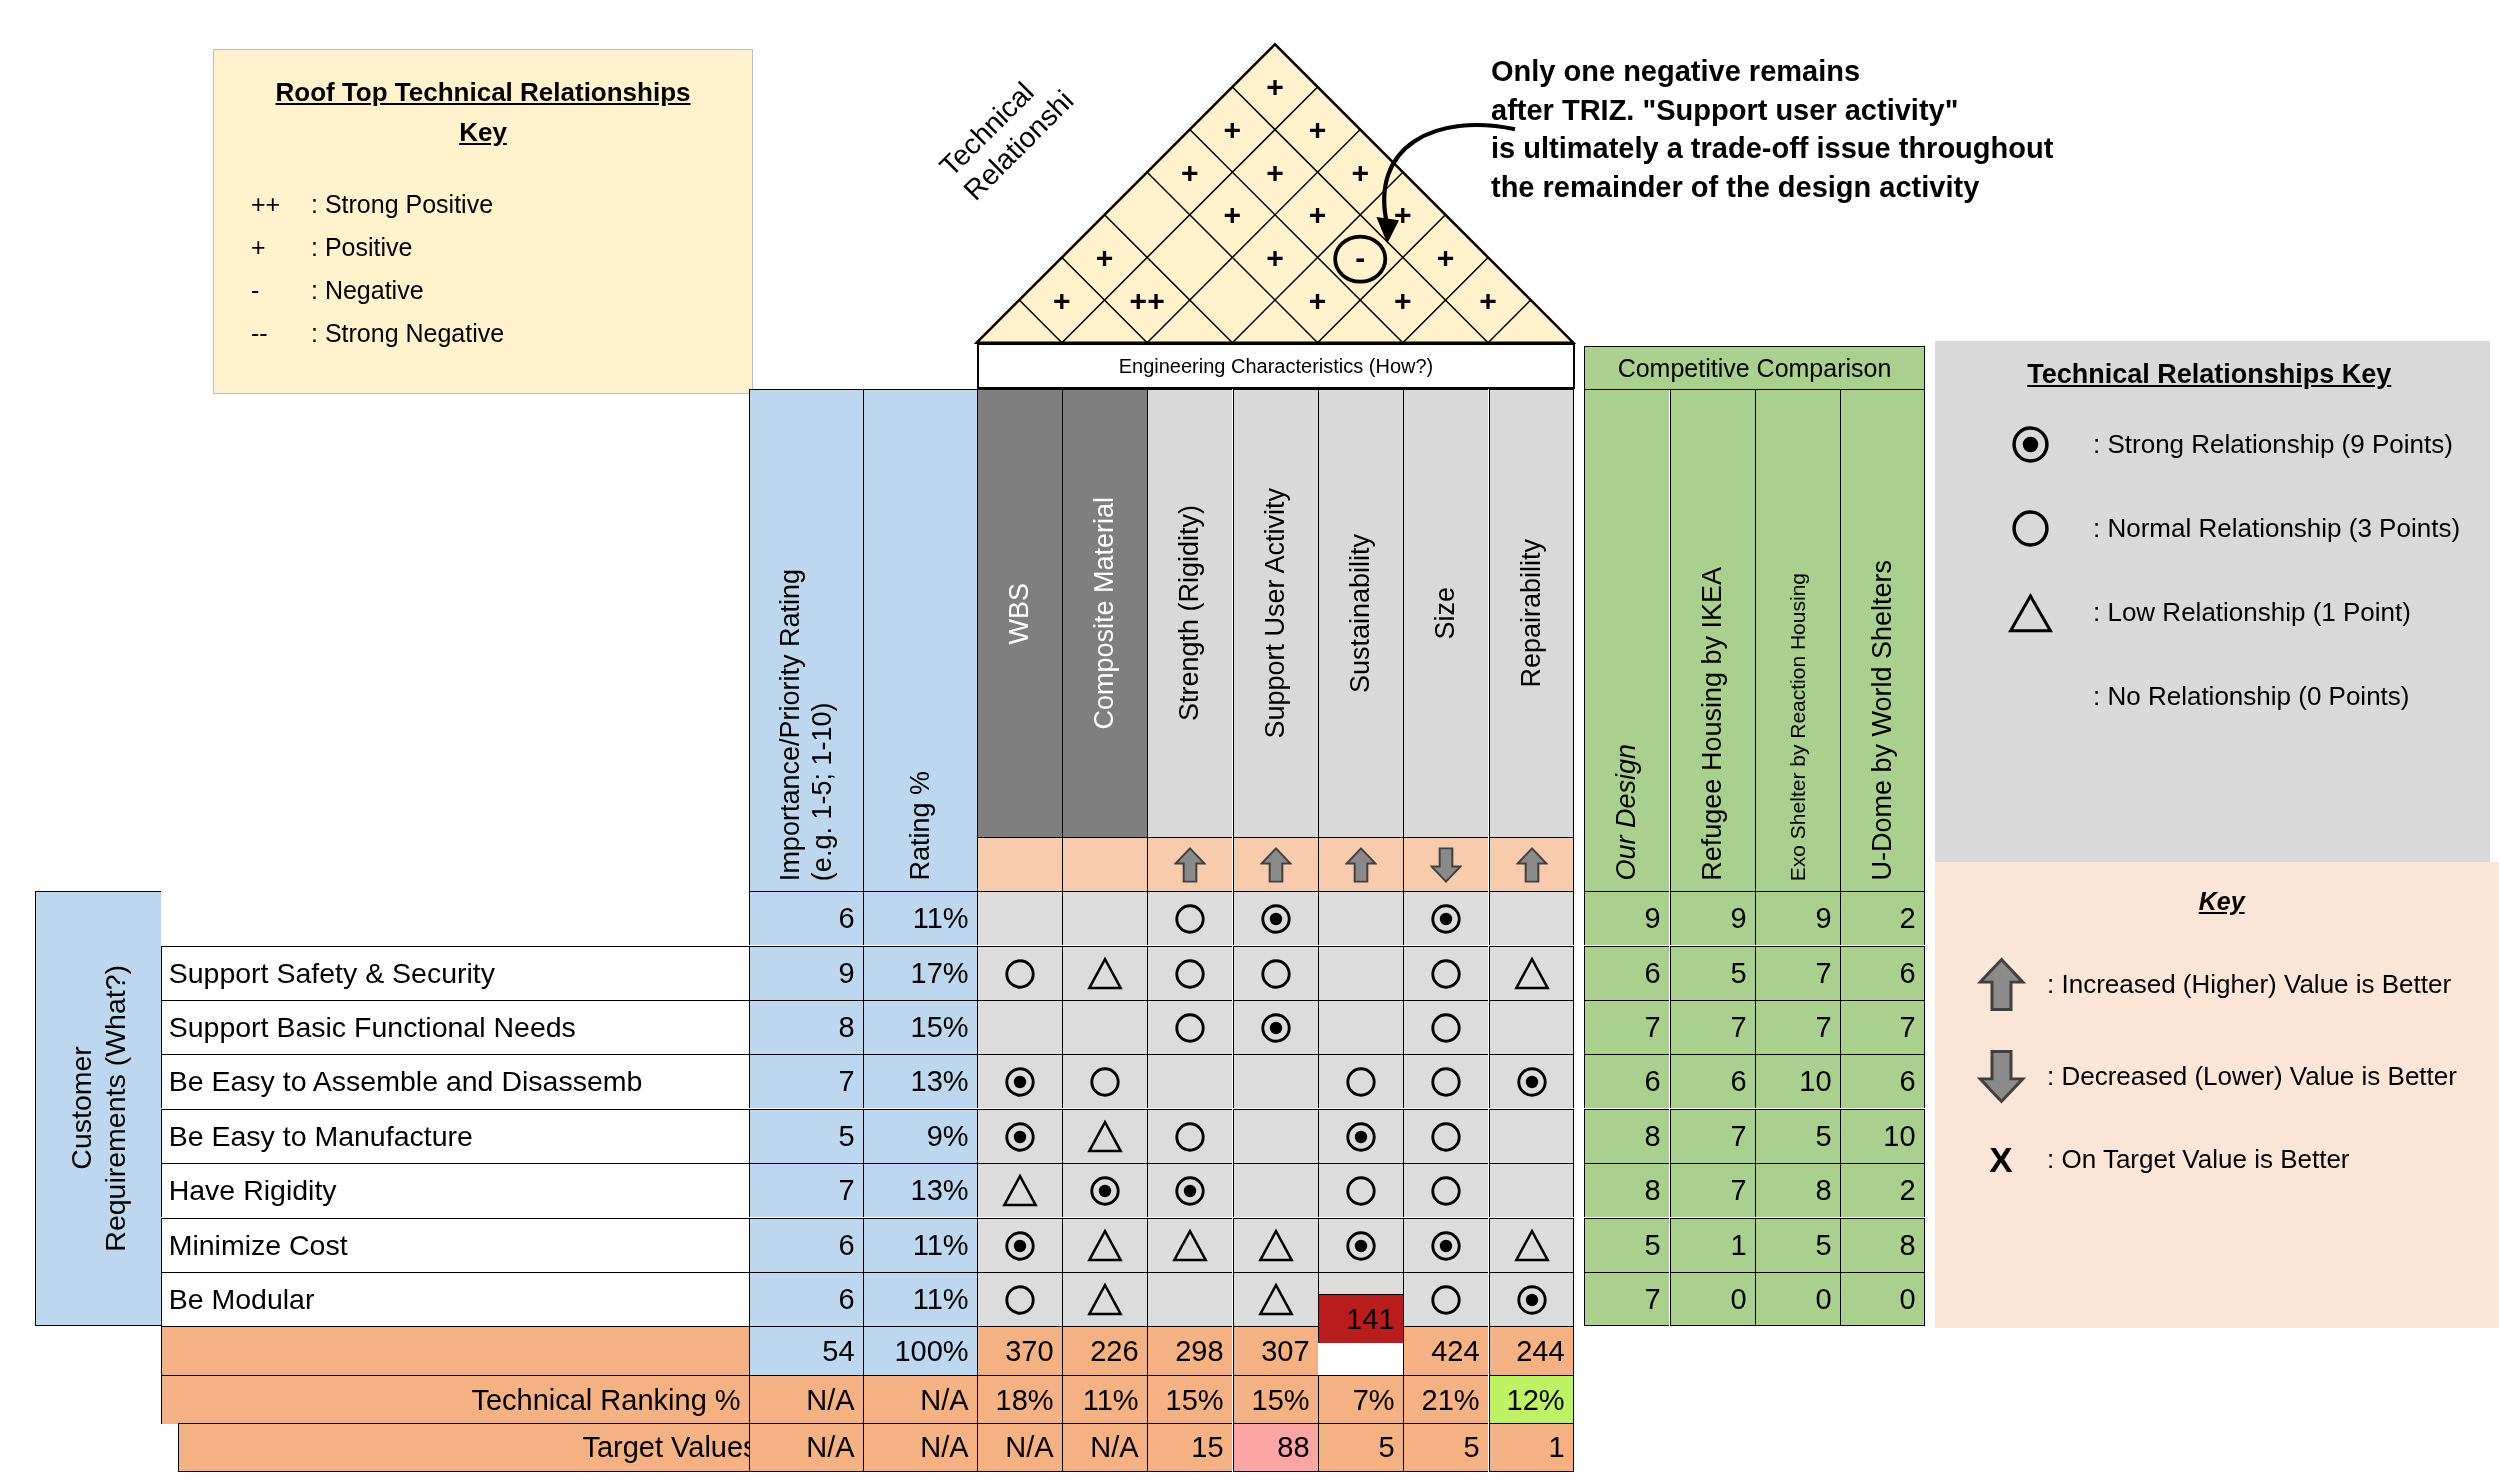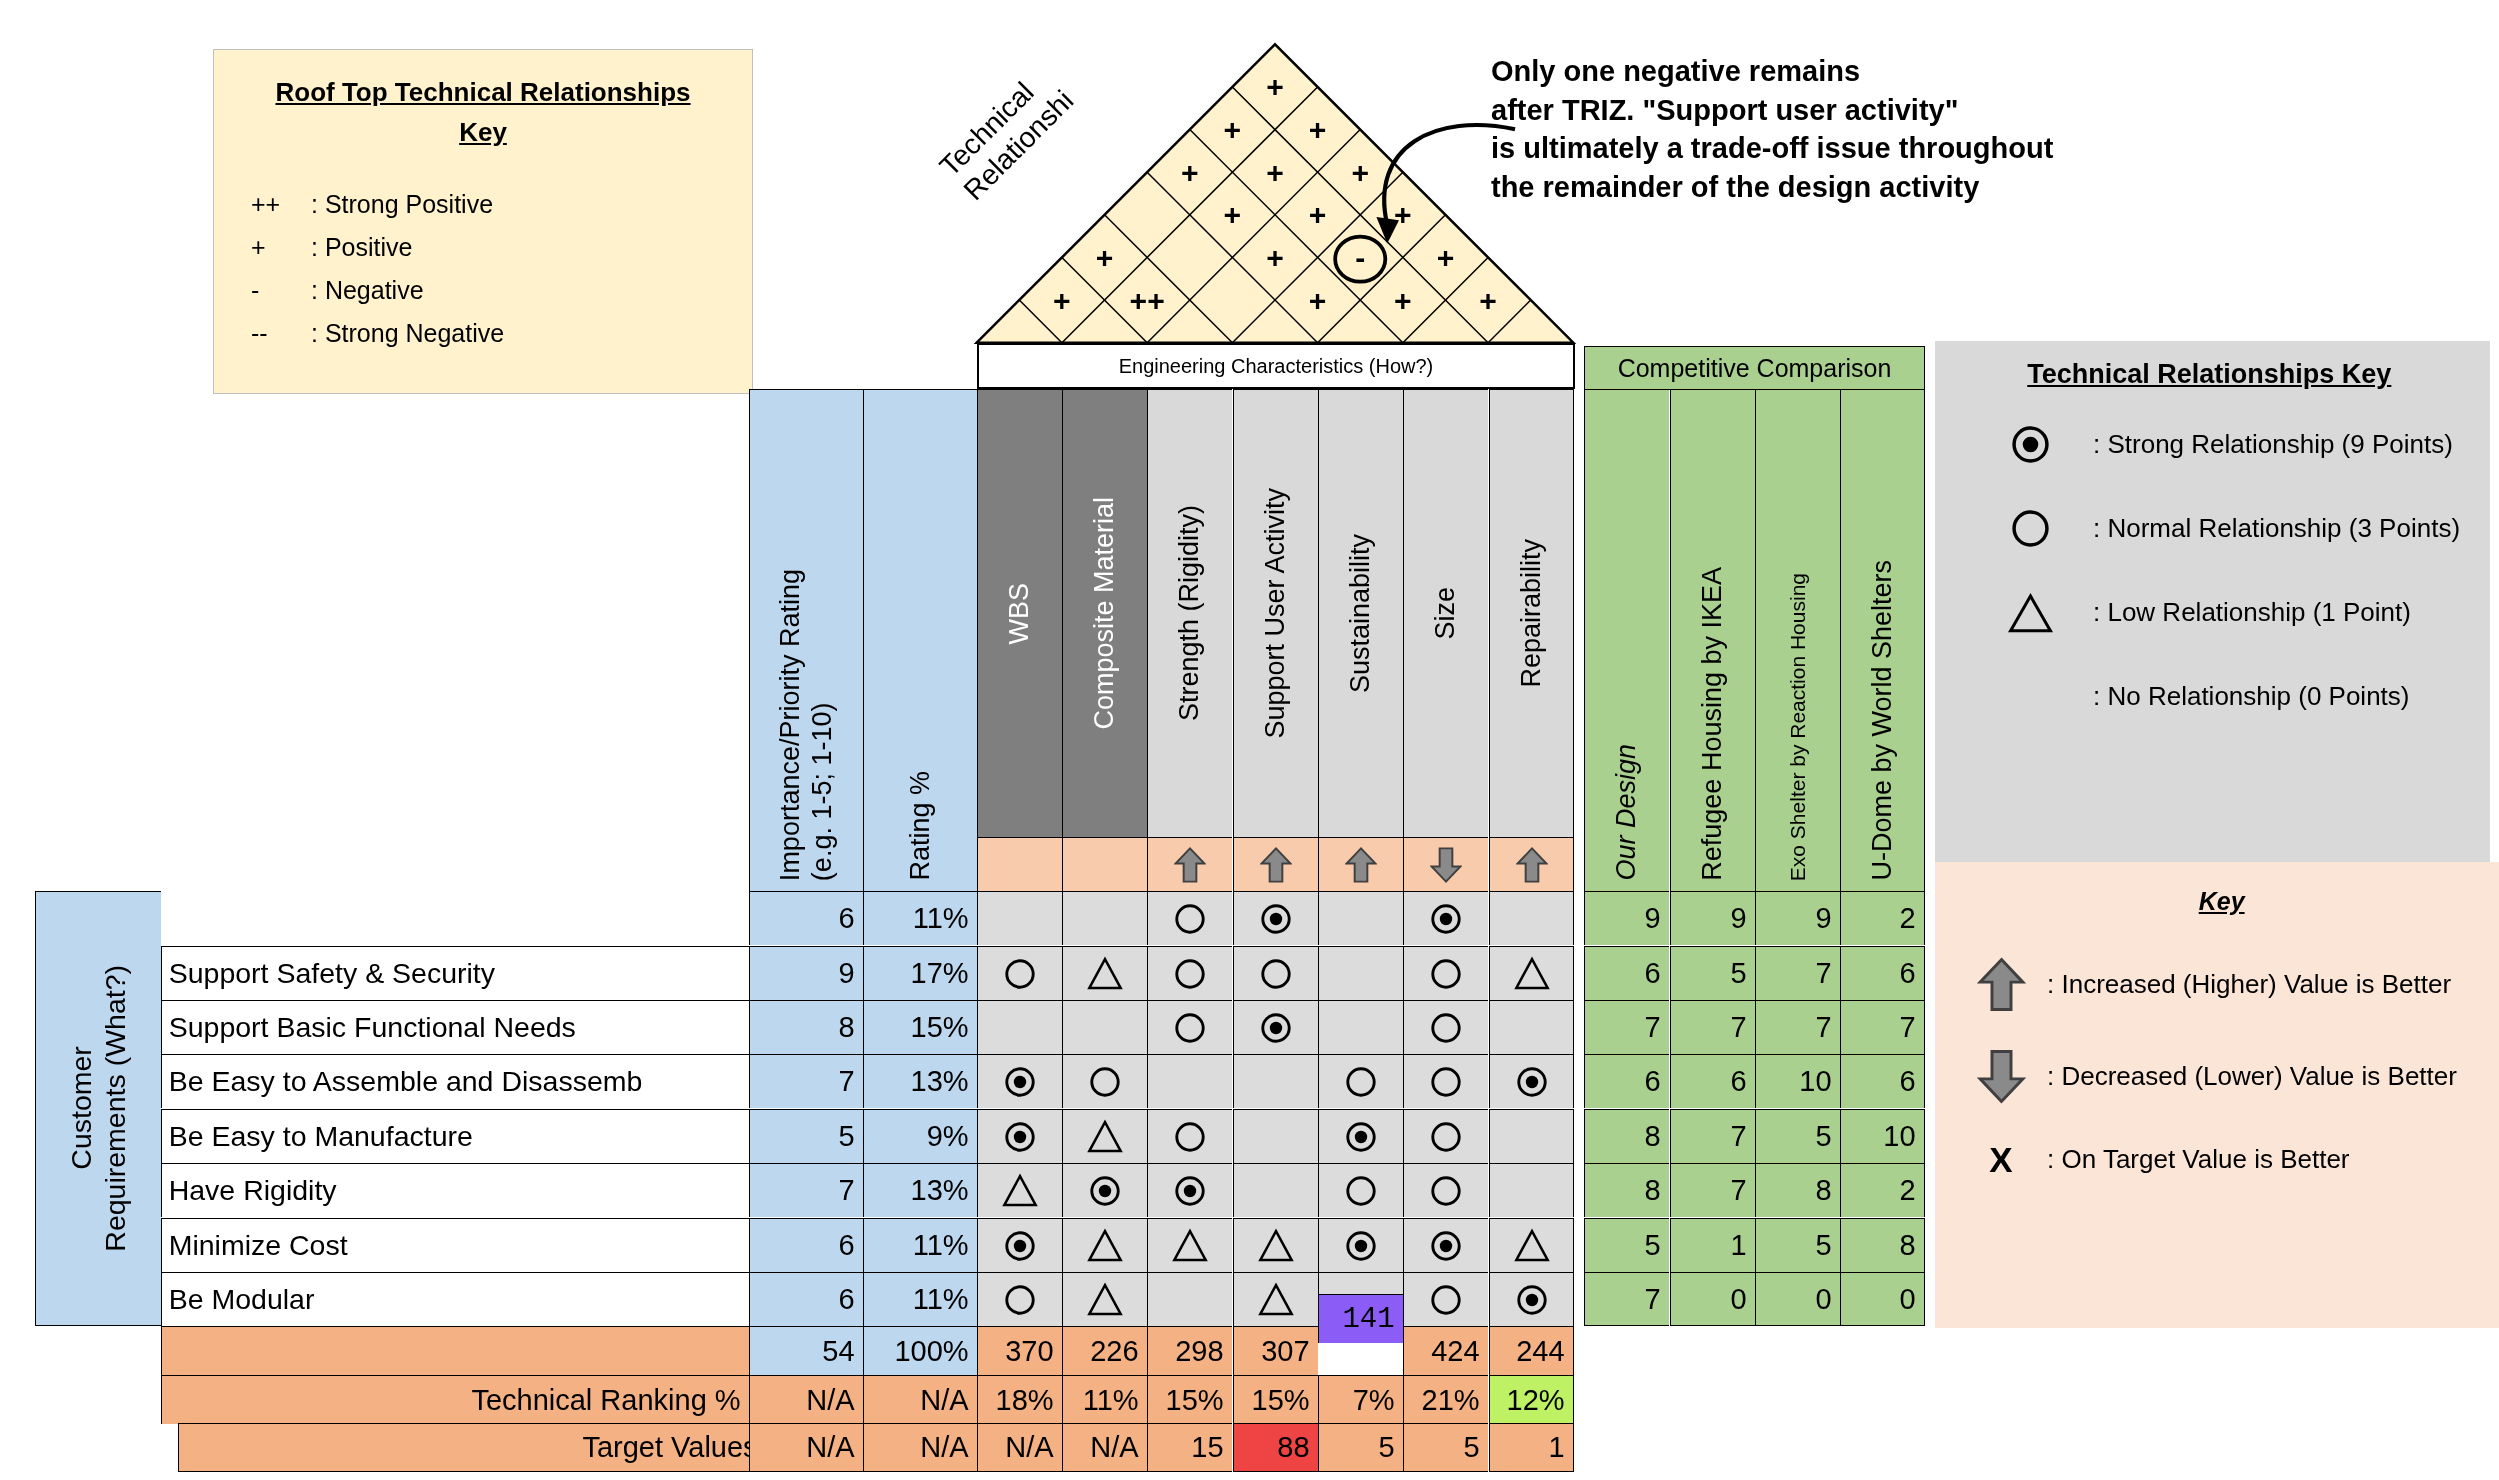--- a/index.html
+++ b/index.html
@@ -628,21 +628,21 @@
     </div>
     <div class="cell right" style="left: 1062px; top: 1326px; width: 85px; height: 49px; background: rgb(244, 177, 131);">
       <span class="num">226</span>
     </div>
     <div class="cell right" style="left: 1147px; top: 1326px; width: 85px; height: 49px; background: rgb(244, 177, 131);">
       <span class="num">298</span>
     </div>
     <div class="cell right" style="left: 1233px; top: 1326px; width: 85px; height: 49px; background: rgb(244, 177, 131);">
       <span class="num">307</span>
     </div>
-    <div class="cell right" style="left: 1318px; top: 1294px; width: 85px; height: 49px; background: #8b5cf6; font-family: Liberation Mono, monospace;">
+    <div class="cell right" style="left: 1318px; top: 1294px; width: 85px; height: 49px; background: #b91c1c;">
       <span class="num">141</span>
     </div>
     <div class="cell right" style="left: 1403px; top: 1326px; width: 85px; height: 49px; background: rgb(244, 177, 131);">
       <span class="num">424</span>
     </div>
     <div class="cell right bR" style="left: 1489px; top: 1326px; width: 85px; height: 49px; background: rgb(244, 177, 131); align-items: center;">
       <span class="num">244</span>
     </div>
     <div class="cell right" style="left: 161px; top: 1375px; width: 588px; height: 49px; background: rgb(244, 177, 131);">
       <span class="flabel">Technical Ranking %</span>
@@ -685,21 +685,21 @@
     </div>
     <div class="cell right bB" style="left: 977px; top: 1423px; width: 85px; height: 49px; background: rgb(244, 177, 131);">
       <span class="num">N/A</span>
     </div>
     <div class="cell right bB" style="left: 1062px; top: 1423px; width: 85px; height: 49px; background: rgb(244, 177, 131);">
       <span class="num">N/A</span>
     </div>
     <div class="cell right bB" style="left: 1147px; top: 1423px; width: 85px; height: 49px; background: rgb(244, 177, 131);">
       <span class="num">15</span>
     </div>
-    <div class="cell right bB" style="left: 1233px; top: 1423px; width: 85px; height: 49px; background: #ef4444;">
+    <div class="cell right bB" style="left: 1233px; top: 1423px; width: 85px; height: 49px; background: #fca5a5;">
       <span class="num">88</span>
     </div>
     <div class="cell right bB" style="left: 1318px; top: 1423px; width: 85px; height: 49px; background: rgb(244, 177, 131);">
       <span class="num">5</span>
     </div>
     <div class="cell right bB" style="left: 1403px; top: 1423px; width: 85px; height: 49px; background: rgb(244, 177, 131);">
       <span class="num">5</span>
     </div>
     <div class="cell right bR bB" style="left: 1489px; top: 1423px; width: 85px; height: 49px; background: rgb(244, 177, 131);">
       <span class="num">1</span>

